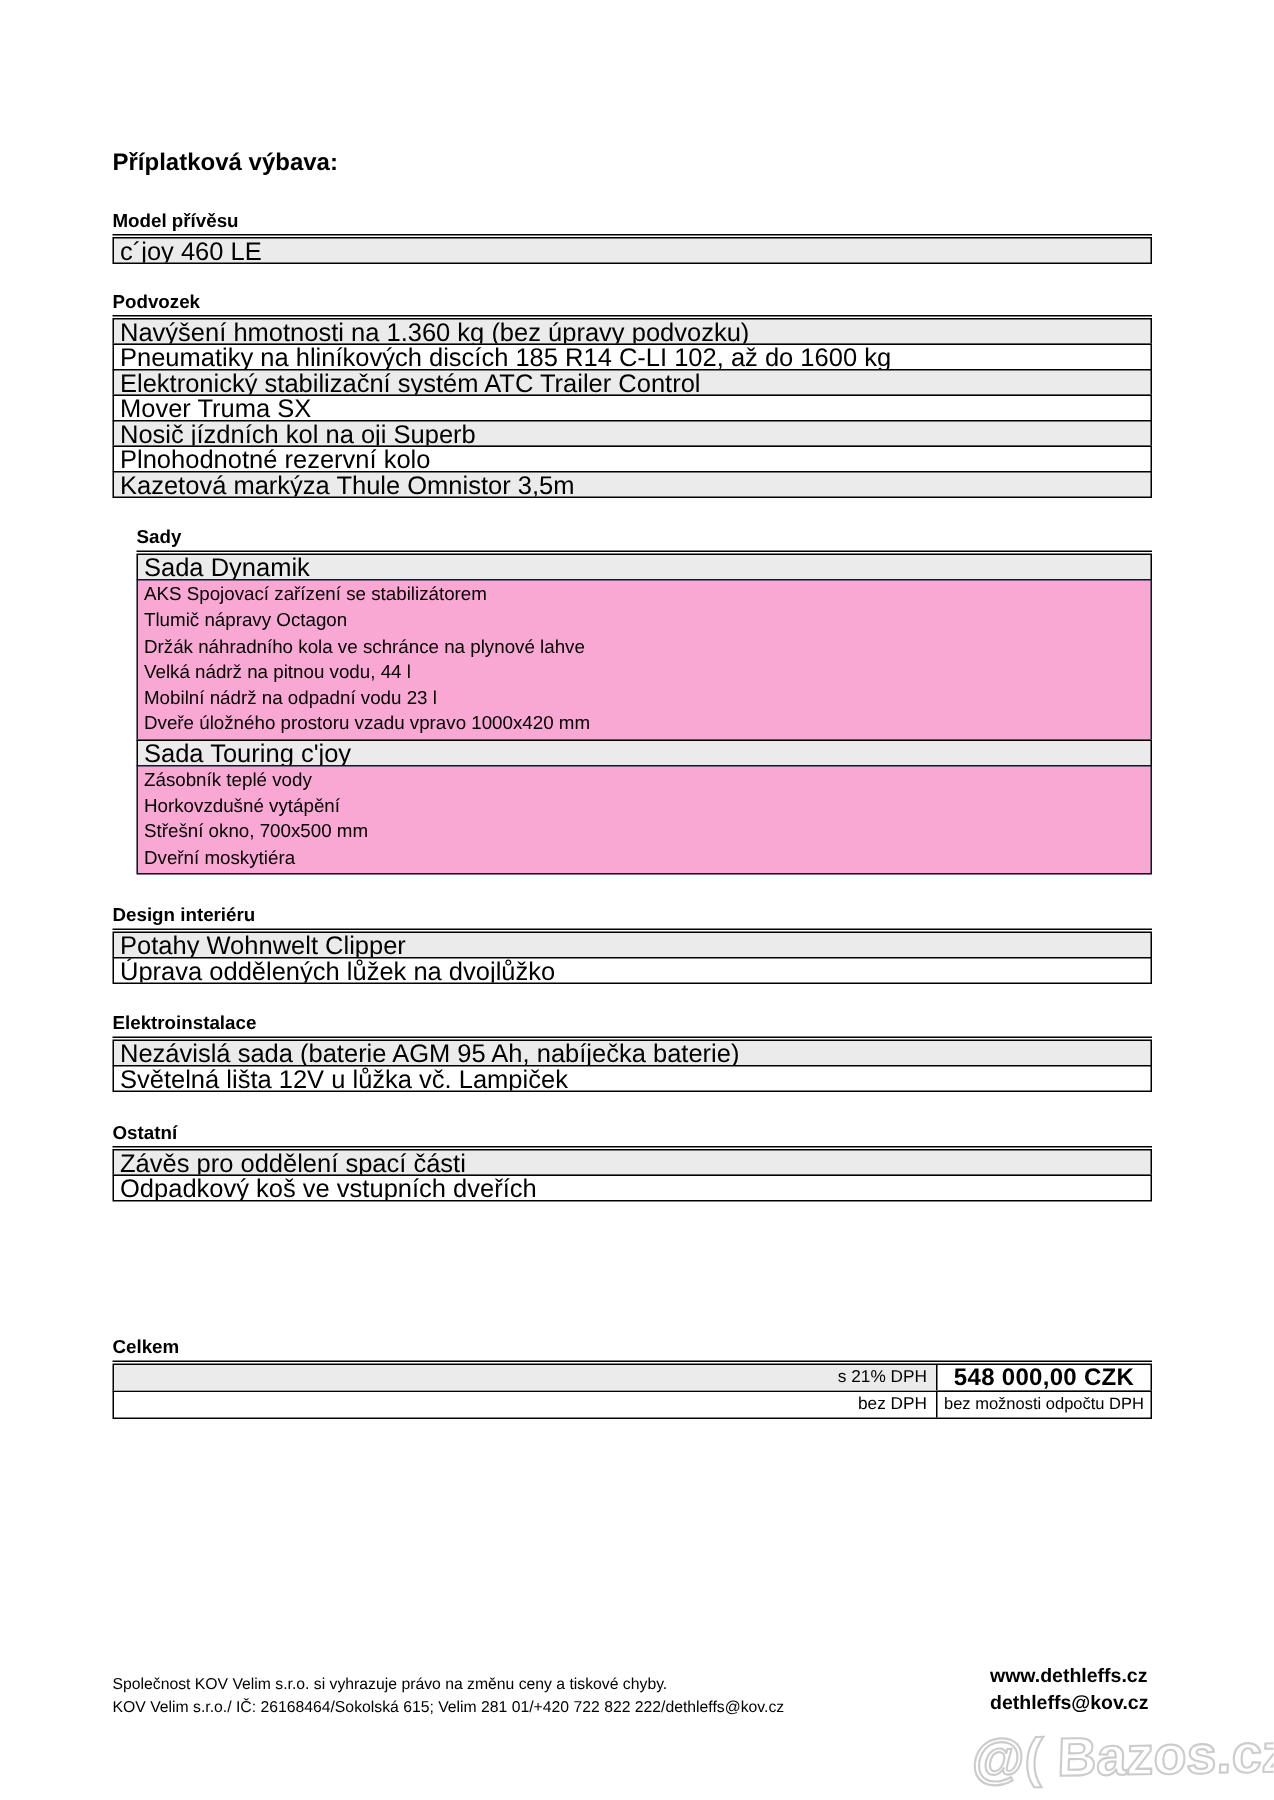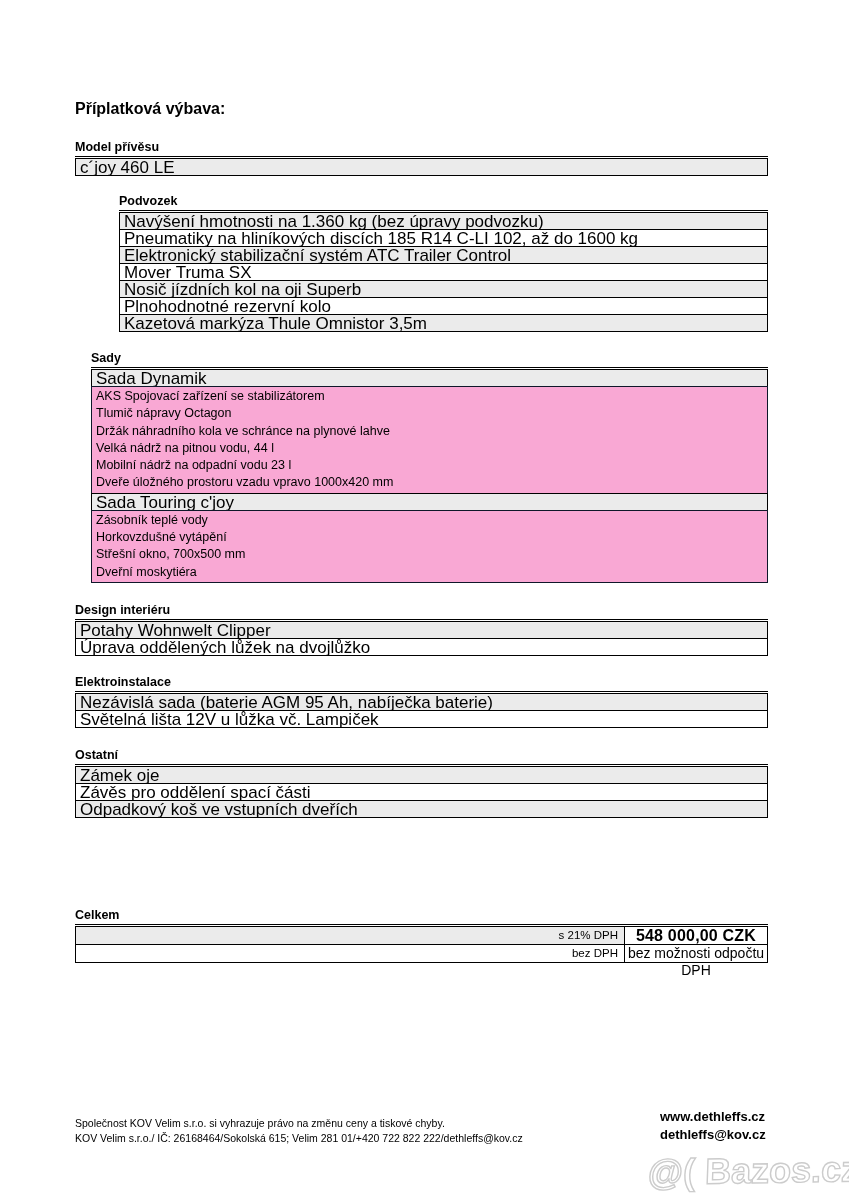--- a/index.html
+++ b/index.html
@@ -5,21 +5,21 @@
   html,body{margin:0;padding:0;}
   body{
     width:849px;height:1200px;position:relative;background:#ffffff;
     font-family:"Liberation Sans","DejaVu Sans",sans-serif;color:#000;
     overflow:hidden;
   }
   .page{position:absolute;left:75px;top:0;width:693px;}
   .doc-title{margin:100px 0 0 0;font-size:16px;font-weight:bold;line-height:18px;}
   .sec{margin:0;}
   .sec-model{margin-top:22px;}
-  .sec-podvozek{margin-top:18px;margin-left:44px;}
+  .sec-podvozek{margin-top:18px;}
   .sec-sady{margin-top:19px;padding-left:16px;}
   .sec-design{margin-top:20px;}
   .sec-elektro{margin-top:19px;}
   .sec-ostatni{margin-top:20px;}
   .sec-celkem{margin-top:90px;}
   .sec-h{
     margin:0;font-size:12.5px;font-weight:bold;line-height:14px;
     padding-bottom:2px;border-bottom:1px solid #000;
   }
   .tbl{margin-top:1px;}
@@ -36,21 +36,21 @@
   .ptbl{margin-top:1px;}
   .prow{display:flex;border:1px solid #000000;box-sizing:border-box;height:19px;background:#fff;}
   .prow:not(:first-child){margin-top:-1px;}
   .pcell-l{
     box-sizing:border-box;width:549px;border-right:1px solid #000;
     text-align:right;padding:0 6px;font-size:11.5px;line-height:17px;
   }
   .pcell-l.shade{background:#ebebeb;}
   .pcell-r{flex:1;text-align:center;line-height:17px;box-sizing:border-box;}
   .pval-big{font-size:16px;font-weight:bold;letter-spacing:0.2px;}
-  .pval-small{font-size:14px;}
+  .pval-small{font-size:11px;}
   
   .footer-left{position:absolute;left:75px;top:1116px;font-size:10.5px;line-height:15px;}
   .footer-right{position:absolute;left:660px;top:1108px;font-size:13px;font-weight:bold;line-height:18px;}
   
   .watermark{
     position:absolute;left:648px;top:1150px;width:201px;
     font-size:36px;font-weight:bold;letter-spacing:0px;white-space:nowrap;
     color:transparent;-webkit-text-stroke:1.4px #cccccc;
     transform:skewX(-3deg) rotate(-1deg);
   }
@@ -116,21 +116,20 @@
     <h2 class="sec-h">Elektroinstalace</h2>
     <div class="tbl">
       <div class="row">Nezávislá sada (baterie AGM 95 Ah, nabíječka baterie)</div>
       <div class="row">Světelná lišta 12V u lůžka vč. Lampiček</div>
     </div>
   </section>
 
   <section class="sec sec-ostatni">
     <h2 class="sec-h">Ostatní</h2>
     <div class="tbl">
-      <div class="row">Zámek oje</div>
       <div class="row">Závěs pro oddělení spací části</div>
       <div class="row">Odpadkový koš ve vstupních dveřích</div>
     </div>
   </section>
 
   <section class="sec sec-celkem">
     <h2 class="sec-h">Celkem</h2>
     <div class="ptbl">
       <div class="prow">
         <div class="pcell-l shade">s 21% DPH</div>

